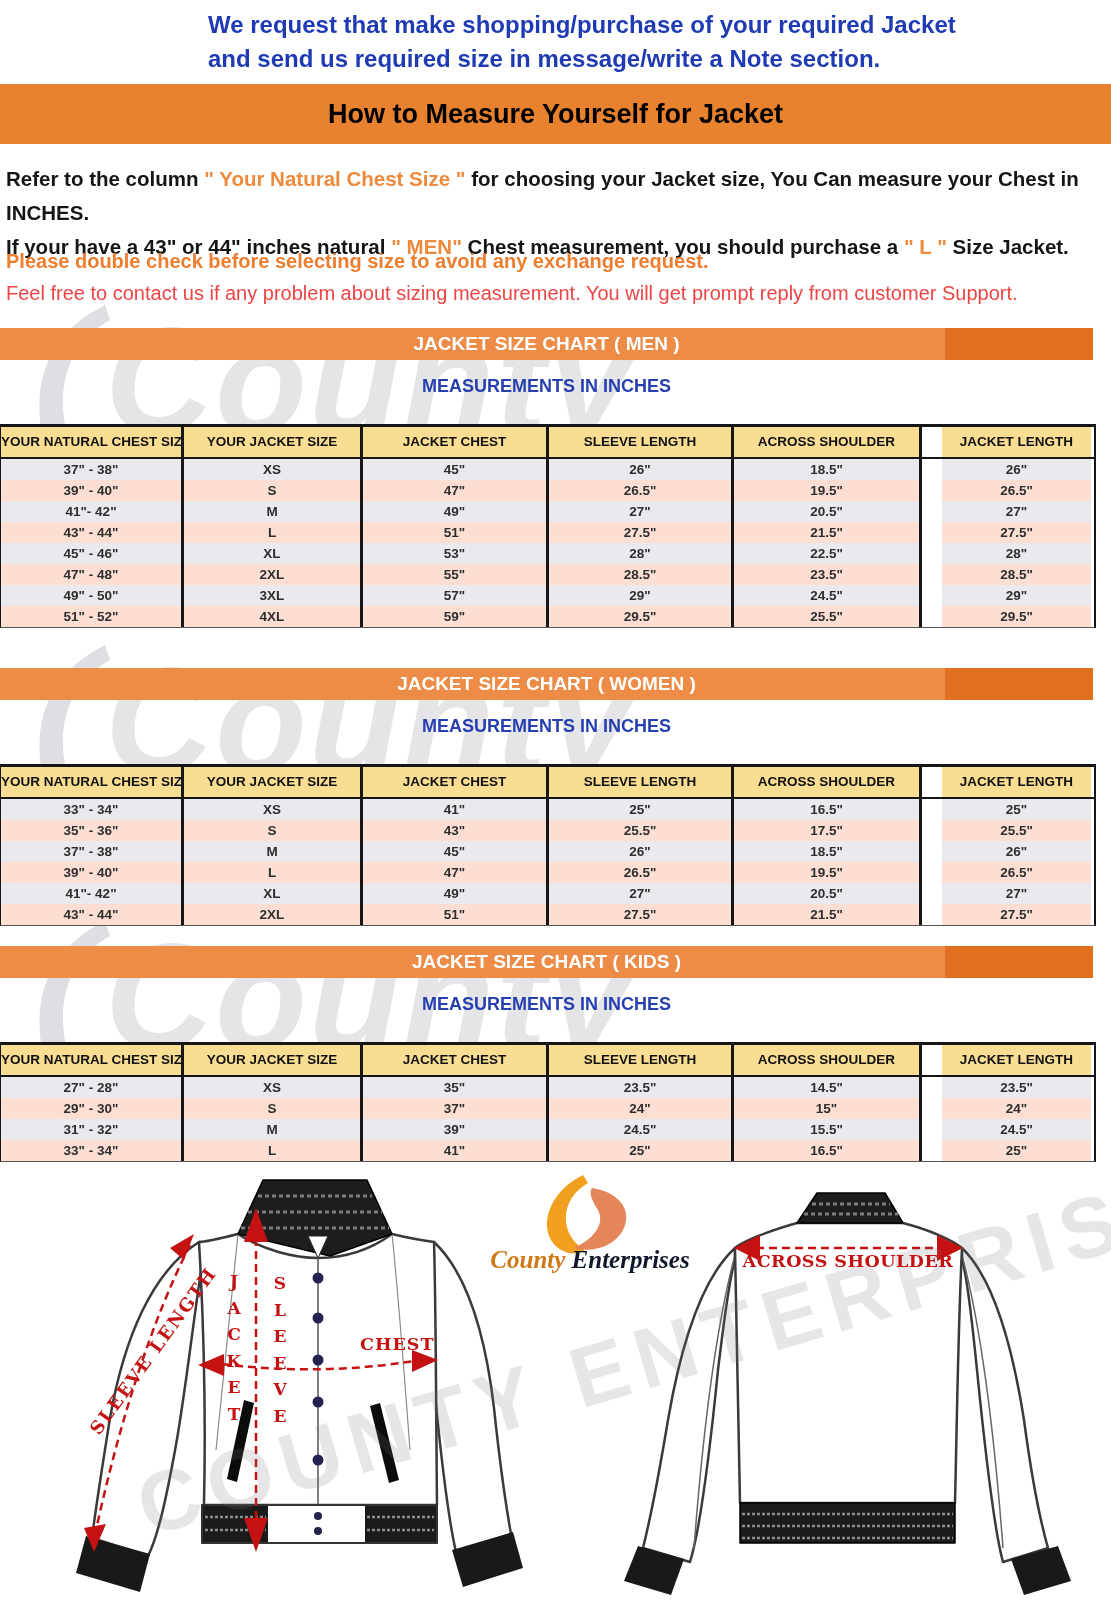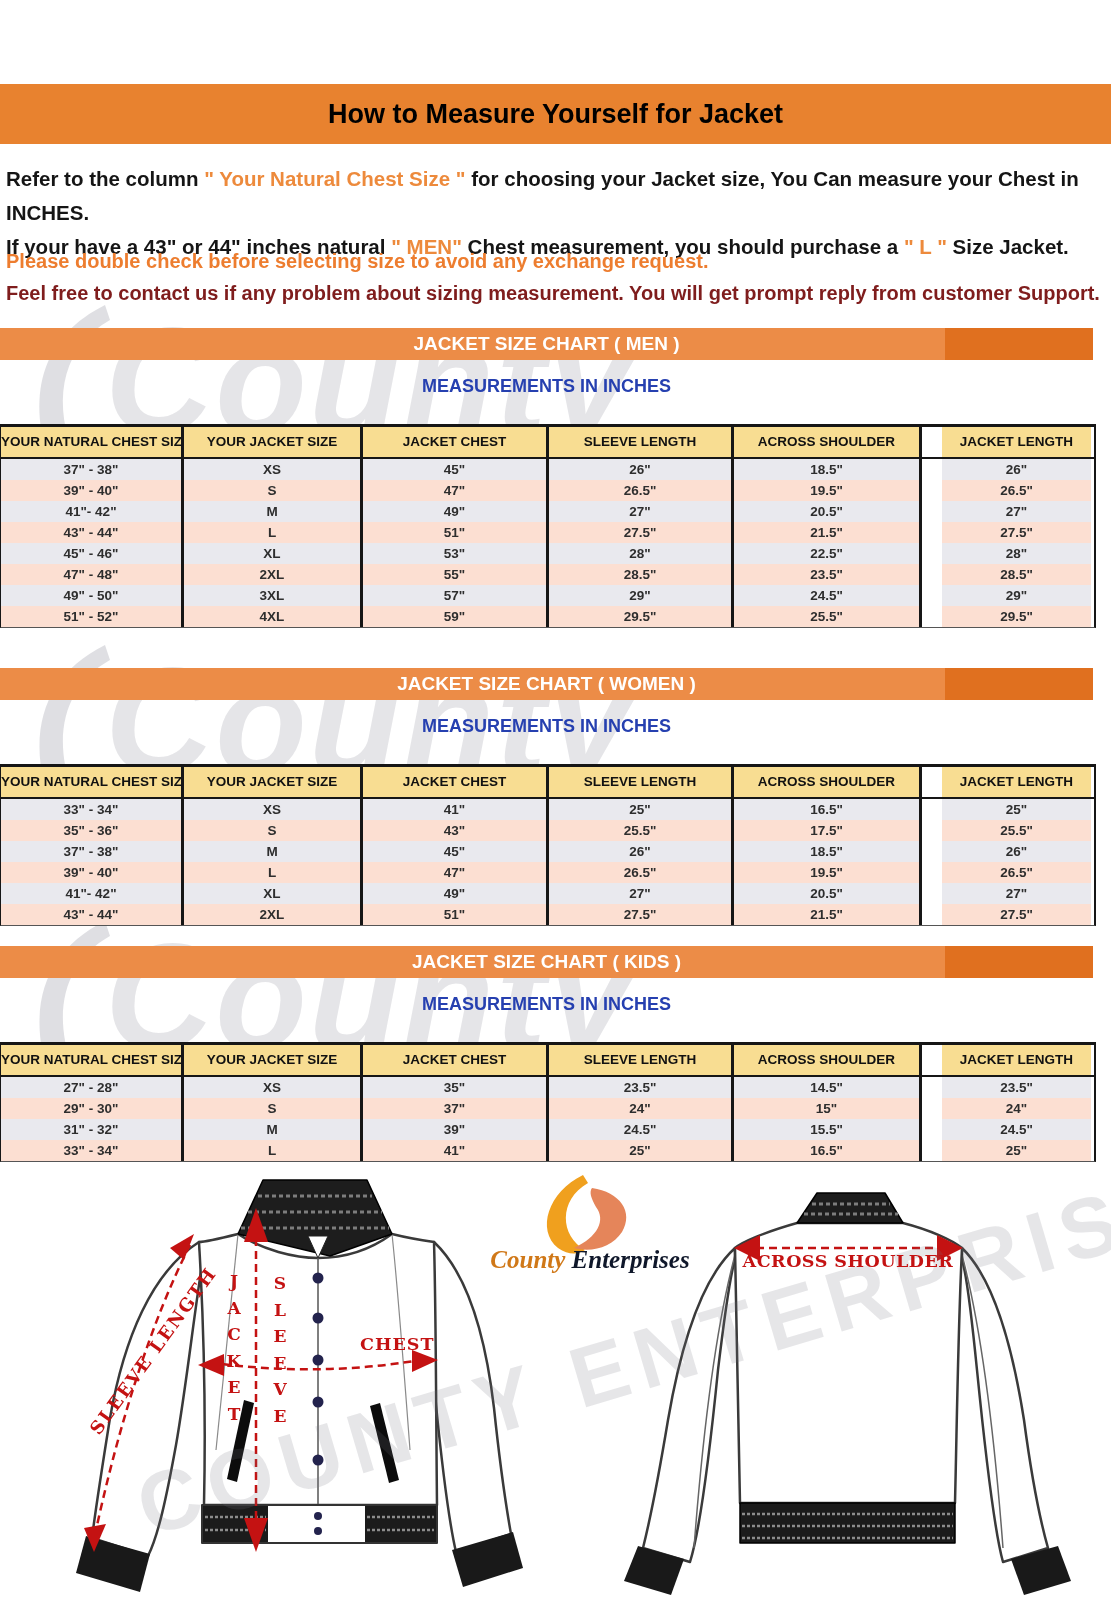--- a/index.html
+++ b/index.html
@@ -7,21 +7,21 @@
         font-family:"Liberation Sans",sans-serif;}
   
   .intro{position:absolute;top:8px;left:208px;font-size:24px;font-weight:bold;
          color:#1f3bb3;line-height:34px;}
   .main-banner{position:absolute;top:84px;left:0;width:1111px;height:60px;background:#e8822f;
                color:#000000;font-size:27px;font-weight:bold;text-align:center;line-height:60px;}
   .guide{position:absolute;top:162px;left:6px;width:1100px;font-size:20.5px;font-weight:bold;
          color:#151515;line-height:34px;}
   .orange{color:#ed8a3c;}
   .note-orange{position:absolute;top:250px;left:6px;font-size:20px;font-weight:bold;color:#ed7d2f;}
-  .note-black{position:absolute;top:282px;left:6px;font-size:20px;font-weight:bold;color:#7f1d1d;}
+  .note-black{position:absolute;top:282px;left:6px;font-size:20px;font-weight:normal;color:#ef4444;}
   
   .wm{position:absolute;left:10px;z-index:0;pointer-events:none;white-space:nowrap;}
   .wm .wm-word{position:absolute;left:95px;top:0;font-size:150px;font-style:italic;font-weight:bold;
                color:rgba(176,176,184,0.33);letter-spacing:2px;}
   .diag-wm{position:absolute;left:140px;top:310px;font-size:85px;font-weight:bold;letter-spacing:10px;
            color:rgba(118,118,126,0.18);transform:rotate(-16.5deg);transform-origin:left center;
            white-space:nowrap;z-index:3;pointer-events:none;}
   
   .section{position:absolute;left:0;width:1045px;z-index:1;}
   .sec-banner{width:1093px;height:32px;line-height:32px;text-align:center;color:#fff;
@@ -69,20 +69,24 @@
     </svg>
     <span class="wm-word">County</span>
   </div>
   <div class="wm" style="top:911px;">
     <svg width="120" height="200" viewBox="0 0 120 200">
       <path d="M95,10 C35,40 15,95 40,170 L62,155 C42,100 55,50 100,25 Z" fill="rgba(176,176,184,0.4)"></path>
     </svg>
     <span class="wm-word">County</span>
   </div>
 
+  <div class="intro">
+    <div>We request that make shopping/purchase of your required Jacket</div>
+    <div>and send us required size in message/write a Note section.</div>
+  </div>
 
   <div class="main-banner">How to Measure Yourself for Jacket</div>
 
   <div class="guide">
     <div><span>Refer to the column </span><span class="orange">" Your Natural Chest Size "</span><span> for choosing your Jacket size, You Can measure your Chest in INCHES.</span></div>
     <div><span>If your have a 43" or 44"  inches natural </span><span class="orange">" MEN"</span><span> Chest measurement, you should purchase a </span><span class="orange">" L "</span><span> Size Jacket.</span></div>
   </div>
   <div class="note-orange">Please double check before selecting size to avoid any exchange request.</div>
   <div class="note-black">Feel free to contact us if any problem about sizing measurement. You will get prompt reply from customer Support.</div>
 

